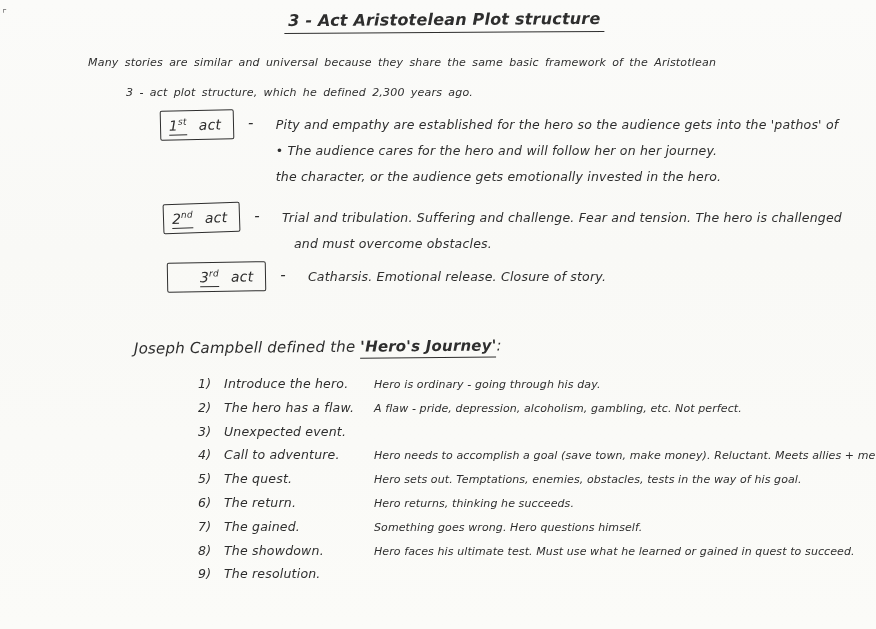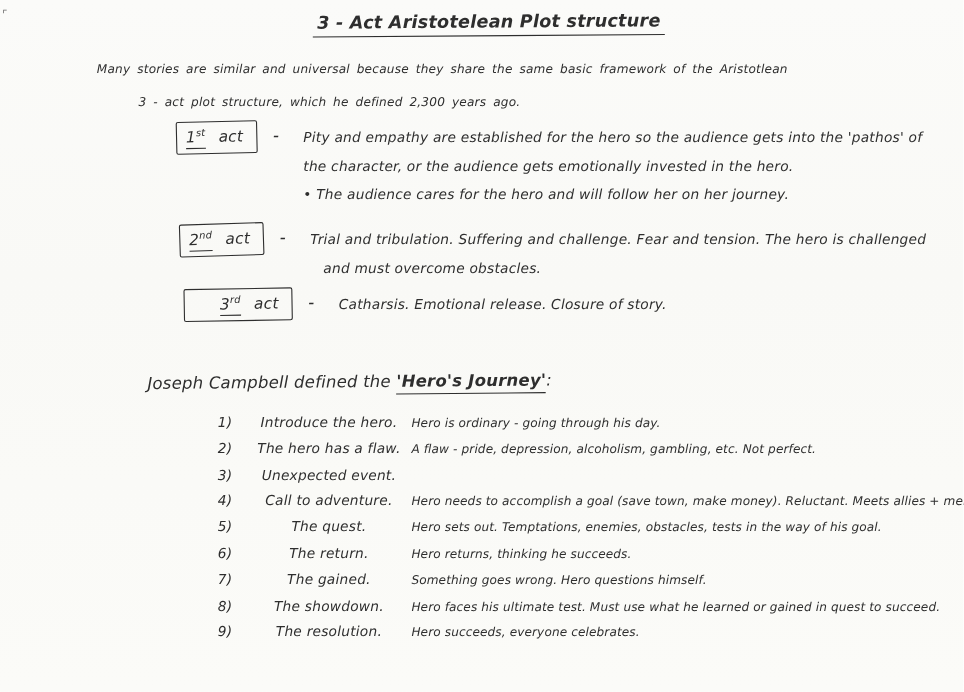--- a/index.html
+++ b/index.html
@@ -89,21 +89,21 @@
     left: 198px;
     width: 672px;
   }
   .step-row {
     display: flex;
     align-items: baseline;
     height: 23.8px;
     font-size: 12.5px;
   }
   .step-num { width: 26px; flex: 0 0 26px; }
-  .step-name { width: 150px; flex: 0 0 150px; white-space: nowrap; text-align: center; }
+  .step-name { width: 150px; flex: 0 0 150px; white-space: nowrap; }
   .step-desc {
     font-size: 11px;
     white-space: nowrap;
     letter-spacing: 0.1px;
   }
   .corner-mark {
     position: absolute;
     top: 8px;
     left: 2px;
     font-size: 10px;
@@ -124,22 +124,22 @@
     <div class="line line2">3 - act plot structure, which he defined 2,300 years ago.</div>
   </div>
 
   <div class="act-row act-row-1">
     <div class="act-box">
       <span class="act-num"><span>1</span><sup>st</sup></span><span class="act-word">act</span>
     </div>
     <span class="act-dash">-</span>
     <div class="act-text">
       <div class="line">Pity and empathy are established for the hero so the audience gets into the 'pathos' of</div>
+      <div class="line">• The audience cares for the hero and will follow her on her journey.</div>
       <div class="line">the character, or the audience gets emotionally invested in the hero.</div>
-      <div class="line">• The audience cares for the hero and will follow her on her journey.</div>
     </div>
   </div>
 
   <div class="act-row act-row-2">
     <div class="act-box">
       <span class="act-num"><span>2</span><sup>nd</sup></span><span class="act-word">act</span>
     </div>
     <span class="act-dash">-</span>
     <div class="act-text">
       <div class="line">Trial and tribulation. Suffering and challenge. Fear and tension. The hero is challenged</div>
@@ -197,16 +197,15 @@
       <span class="step-desc">Something goes wrong. Hero questions himself.</span>
     </div>
     <div class="step-row">
       <span class="step-num">8)</span>
       <span class="step-name">The showdown.</span>
       <span class="step-desc">Hero faces his ultimate test. Must use what he learned or gained in quest to succeed.</span>
     </div>
     <div class="step-row">
       <span class="step-num">9)</span>
       <span class="step-name">The resolution.</span>
-      <span class="step-desc">Hero succeeds, everyone celebrates.</span>
     </div>
   </div>
 </div>
 
 </body></html>

